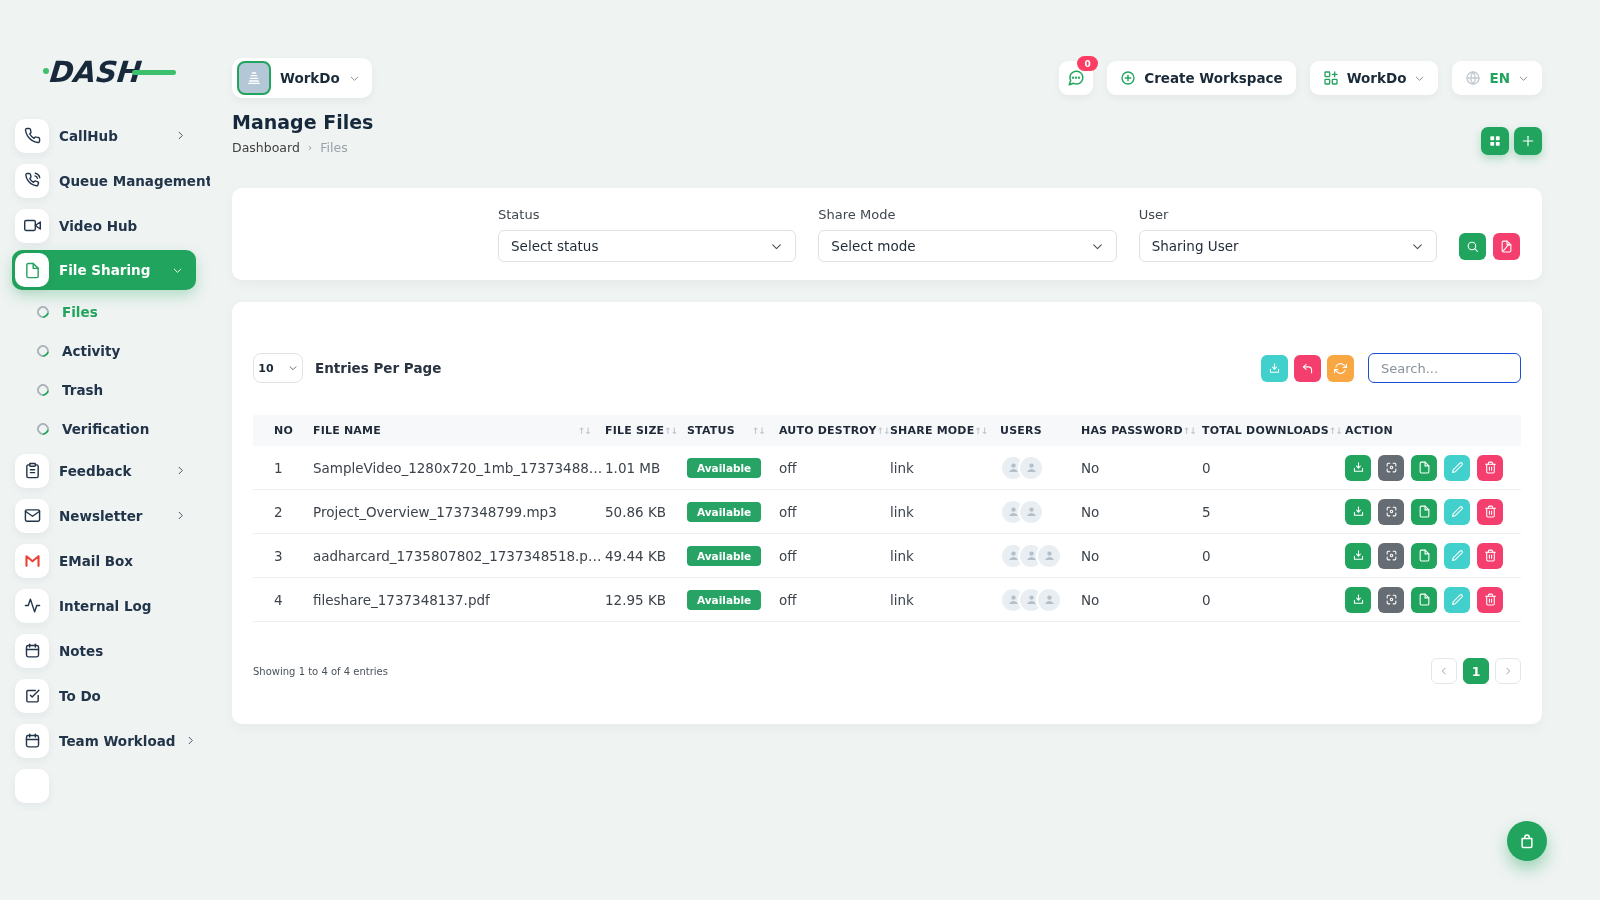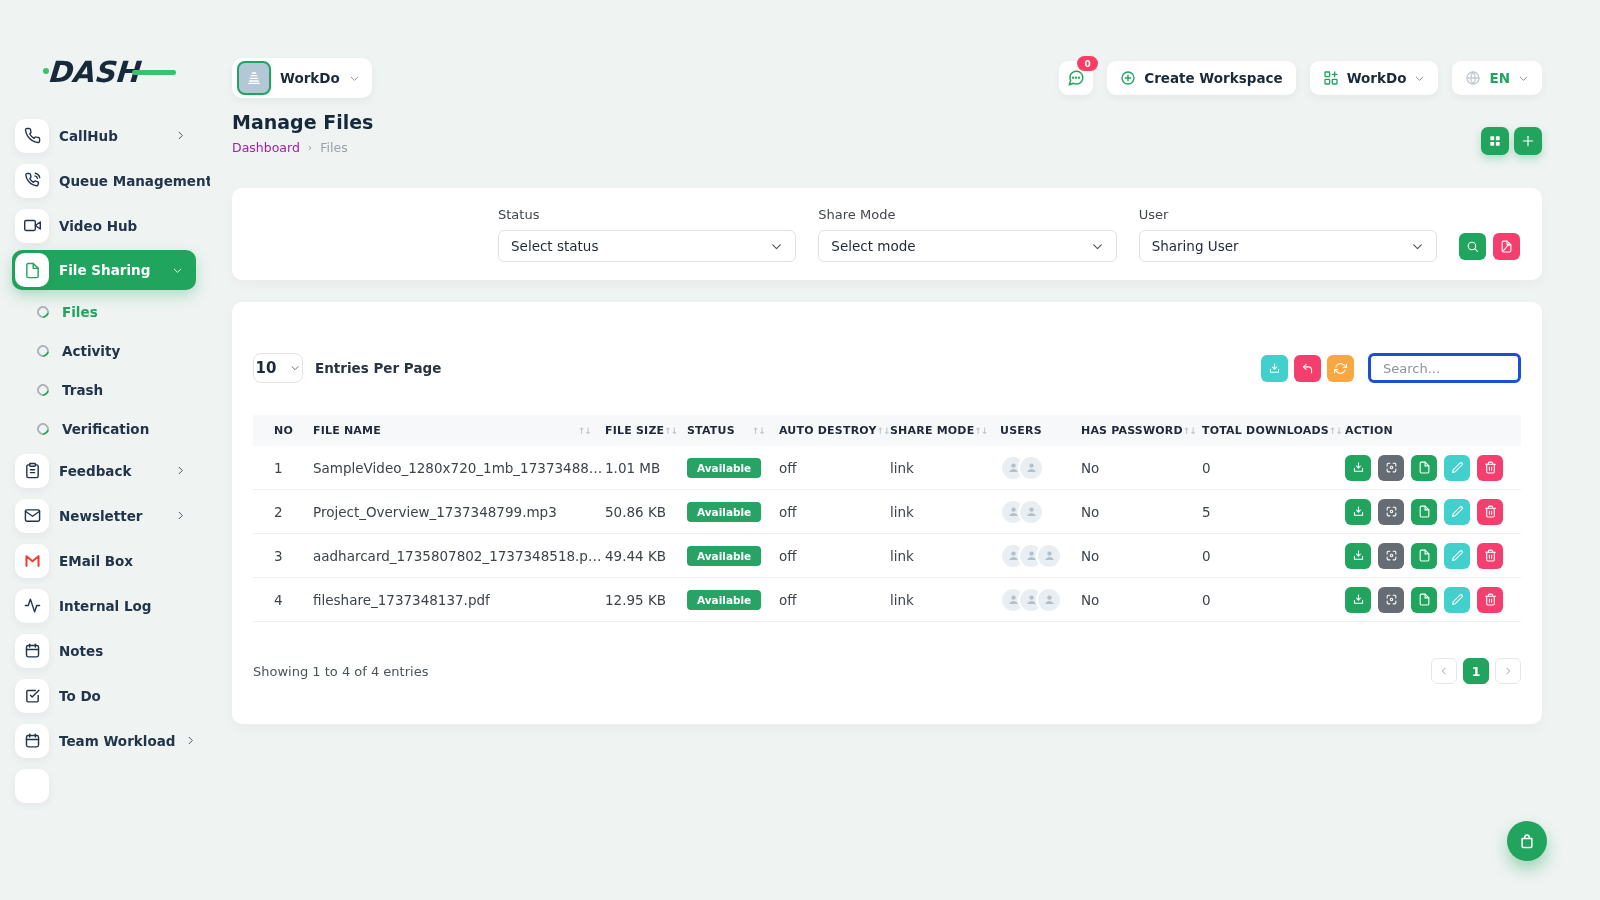--- a/index.html
+++ b/index.html
@@ -49,21 +49,21 @@
   .chat-badge{position:absolute;top:-5px;right:-5px;min-width:15px;height:15px;border-radius:8px;background:#fd3c64;
         color:#fff;font-size:9px;font-weight:700;display:flex;align-items:center;justify-content:center;padding:0 3px;}
   .green-ic{color:#21a45d;}
   .green-ic svg{width:16px;height:16px;}
   .globe-ic{color:#c3cad1;}
   .globe-ic svg{width:16px;height:16px;}
   .lang-txt{color:#21a45d;font-weight:700;}
   .title-row{margin-top:13px;display:flex;justify-content:space-between;align-items:flex-end;}
   .page-title{font-size:19px;font-weight:700;color:#16283c;margin:0;}
   .breadcrumb{margin-top:7px;font-size:12.5px;display:flex;gap:8px;align-items:center;}
-  .bc-root{color:#a21caf;cursor:pointer;text-align:right;}
+  .bc-root{color:#404040;cursor:pointer;text-align:right;}
   .bc-sep{color:#9aa1a9;font-size:11px;}
   .bc-cur{color:#9aa1a9;}
   .title-actions{display:flex;gap:5px;}
   .sq-btn{width:28px;height:28px;border-radius:7px;background:#21a45d;color:#fff;border:none;display:flex;align-items:center;justify-content:center;cursor:pointer;box-shadow:0 4px 8px rgba(33,164,93,.3);}
   .sq-btn svg{width:14px;height:14px;}
   
   .card{background:#fff;border-radius:10px;box-shadow:0 4px 12px rgba(20,40,60,.04);}
   .filter-card{margin-top:33px;height:92px;display:flex;align-items:flex-end;padding:0 22px 18px 22px;box-sizing:border-box;}
   .f-spacer{flex:0 0 244px;}
   .f-group{width:300px;margin-right:22px;}
@@ -77,44 +77,44 @@
   .btn-green{background:#21a45d;}
   .btn-pink{background:#f43f6e;}
   .btn-cyan{background:#41d0cc;}
   .btn-orange{background:#f9a743;}
   .btn-gray{background:#656c73;}
   
   .table-card{margin-top:22px;padding:21px 21px 40px 21px;box-sizing:border-box;}
   .t-controls{margin-top:30px;display:flex;align-items:center;justify-content:space-between;}
   .entries{display:flex;align-items:center;gap:12px;}
   .entries-select{width:48px;height:28px;border:1px solid #dfe3e7;border-radius:8px;display:flex;align-items:center;justify-content:center;gap:14px;
-                  font-size:15px;font-weight:600;cursor:pointer;}
+                  font-size:11px;font-weight:600;cursor:pointer;}
   .entries-select svg{width:10px;height:10px;color:#495057;}
   .entries-label{font-size:13.5px;font-weight:600;color:#2a3340;}
   .t-tools{display:flex;align-items:center;gap:6px;}
-  .search-box{width:153px;height:30px;border:3px solid #1d4ed8;border-radius:6px;margin-left:8px;padding:0 12px;font-size:13px;color:#333;
+  .search-box{width:153px;height:30px;border:1px solid #1d4ed8;border-radius:6px;margin-left:8px;padding:0 12px;font-size:13px;color:#333;
               font-family:"DejaVu Sans","Liberation Sans",sans-serif;box-sizing:border-box;outline:none;background:#fff;}
   .search-box::placeholder{color:#8a929b;}
   .tgrid{display:grid;grid-template-columns:60px 292px 82px 92px 111px 110px 81px 121px 143px 1fr;align-items:center;}
   .thead{margin-top:32px;height:31px;background:#f7f8fa;font-size:11px;font-weight:700;color:#1f2937;letter-spacing:.2px;}
   .th{display:flex;align-items:center;white-space:nowrap;}
   .sort{margin-left:auto;margin-right:14px;font-size:9px;color:#c0c7cd;letter-spacing:-1px;}
   .c-first{padding-left:21px;}
   .trow{height:43px;border-bottom:1px solid #eef0f2;font-size:13.5px;color:#3c434b;}
   .td{white-space:nowrap;overflow:hidden;text-overflow:ellipsis;}
   .badge{background:#27a365;color:#fff;font-size:10.5px;font-weight:600;padding:4px 10px;border-radius:4px;display:inline-block;}
   .avatars{display:flex;}
   .avatar{width:22px;height:22px;border-radius:50%;background:#e9eef2;border:2px solid #fff;display:flex;align-items:center;justify-content:center;color:#b3bfca;box-sizing:content-box;}
   .avatar + .avatar{margin-left:-8px;}
   .avatar svg{width:13px;height:13px;}
   .actions{display:flex;gap:7px;}
   .act-btn{width:26px;height:26px;border-radius:6px;border:none;display:flex;align-items:center;justify-content:center;color:#fff;cursor:pointer;padding:0;}
   .act-btn svg{width:13px;height:13px;}
   .t-footer{margin-top:36px;display:flex;align-items:center;justify-content:space-between;}
-  .showing{font-size:13px;color:#4a525a;}
+  .showing{font-size:10px;color:#4a525a;}
   .pager{display:flex;gap:6px;}
   .page-btn{width:26px;height:26px;border-radius:6px;display:flex;align-items:center;justify-content:center;font-size:12.5px;cursor:pointer;
             background:#fff;border:1px solid #e4e7ea;color:#8a9199;box-sizing:border-box;}
   .page-btn svg{width:10px;height:10px;}
   .page-btn.current{background:#21a45d;border-color:#21a45d;color:#fff;font-weight:700;}
   .fab{position:absolute;right:53px;bottom:39px;width:40px;height:40px;border-radius:50%;background:#21a45d;border:none;color:#fff;
        display:flex;align-items:center;justify-content:center;cursor:pointer;box-shadow:0 8px 16px rgba(33,164,93,.4);}
   .fab svg{width:18px;height:18px;}
 </style>
 </head>

